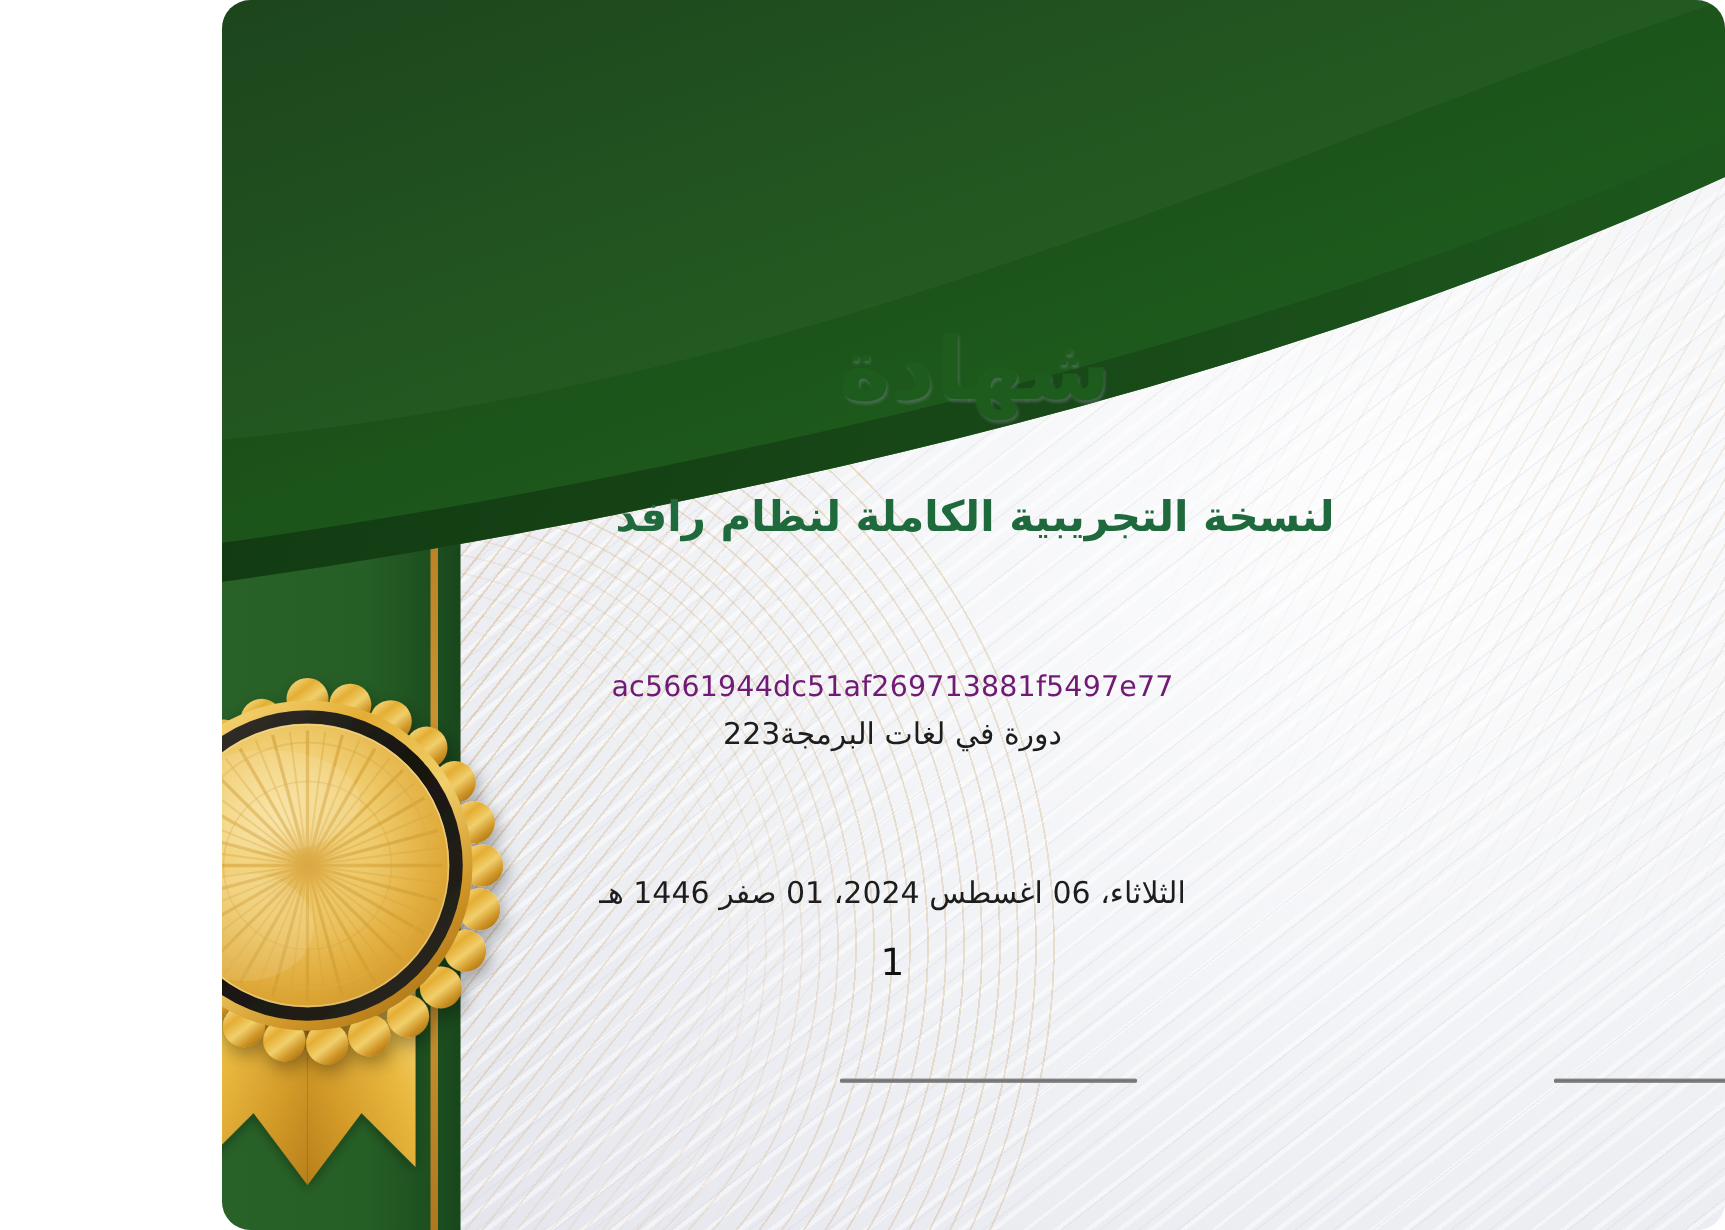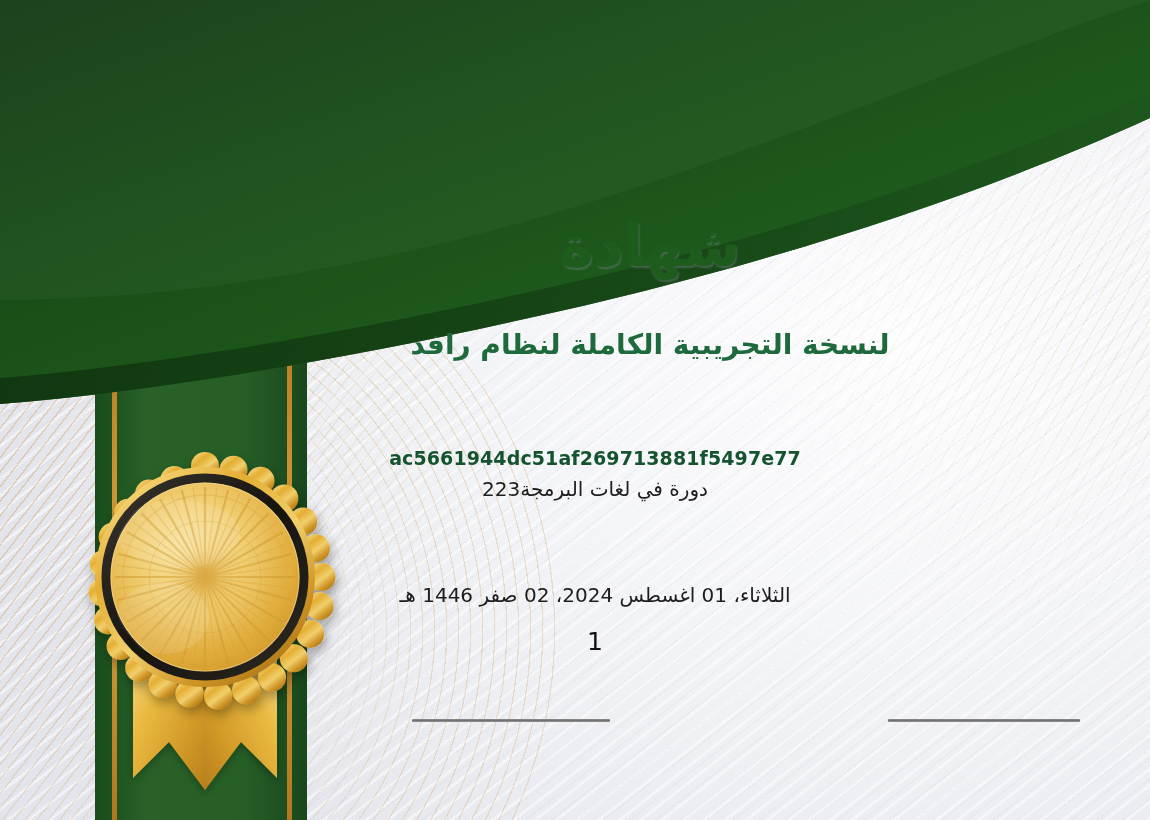--- a/index.html
+++ b/index.html
@@ -3,25 +3,26 @@
 <meta charset="utf-8">
 <title>Certificate</title>
 <style>
   html, body {
     margin: 0;
     padding: 0;
     background: #ffffff;
   }
   #certificate {
     position: relative;
-    width: 1150px;
+    width: 1002px;
     height: 820px;
     overflow: hidden;
     font-family: "DejaVu Sans", "Liberation Sans", sans-serif;
     background: #f2f3f6;
+    border-radius: 19px;
   }
 
   
   .paper-base {
     position: absolute;
     inset: 0;
     background:
       radial-gradient(ellipse 900px 700px at 78% 42%, #fdfdfe 0%, #f3f4f7 45%, #e4e5ec 100%);
   }
   .paper-sheen {
@@ -142,22 +143,22 @@
     font-weight: bold;
     color: #1e6a3c;
   }
   .cert-hash {
     position: absolute;
     top: 447px;
     right: 0;
     width: 1110px;
     text-align: center;
     font-size: 19px;
-    font-weight: bold;
-    color: #14532d;
+    font-weight: normal;
+    color: #701a75;
     direction: ltr;
     letter-spacing: .1px;
   }
   .cert-course {
     position: absolute;
     top: 477px;
     right: 0;
     width: 1110px;
     text-align: center;
     font-size: 20px;
@@ -408,21 +409,21 @@
   <div class="content">
 
     <div class="cert-title">شهادة</div>
 
     <div class="cert-subtitle">لنسخة التجريبية الكاملة لنظام رافد</div>
 
     <div class="cert-hash">ac5661944dc51af269713881f5497e77</div>
 
     <div class="cert-course">دورة في لغات البرمجة223</div>
 
-    <div class="cert-date">الثلاثاء، 01 اغسطس 2024، 02 صفر 1446 هـ</div>
+    <div class="cert-date">الثلاثاء، 06 اغسطس 2024، 01 صفر 1446 هـ</div>
 
     <div class="cert-number">1</div>
 
     <div class="sig-line left"></div>
     <div class="sig-line right"></div>
   </div>
 
 </div>
 
 </body></html>

